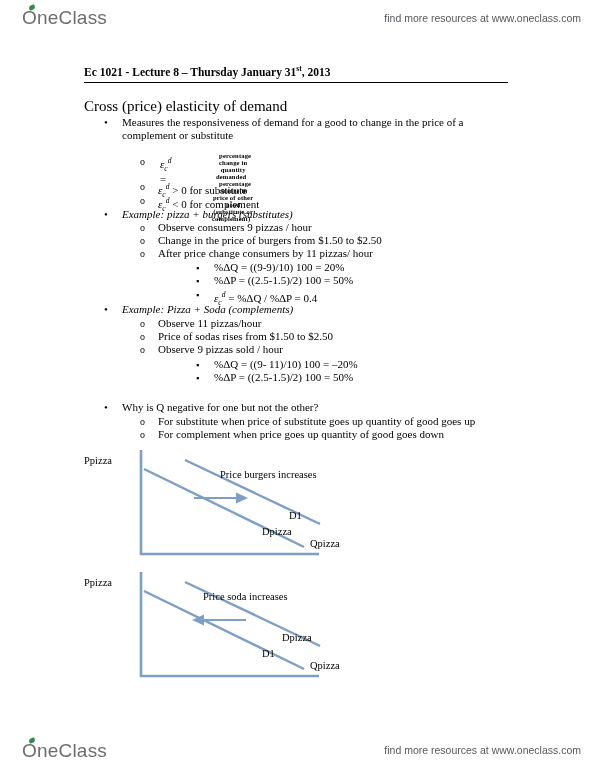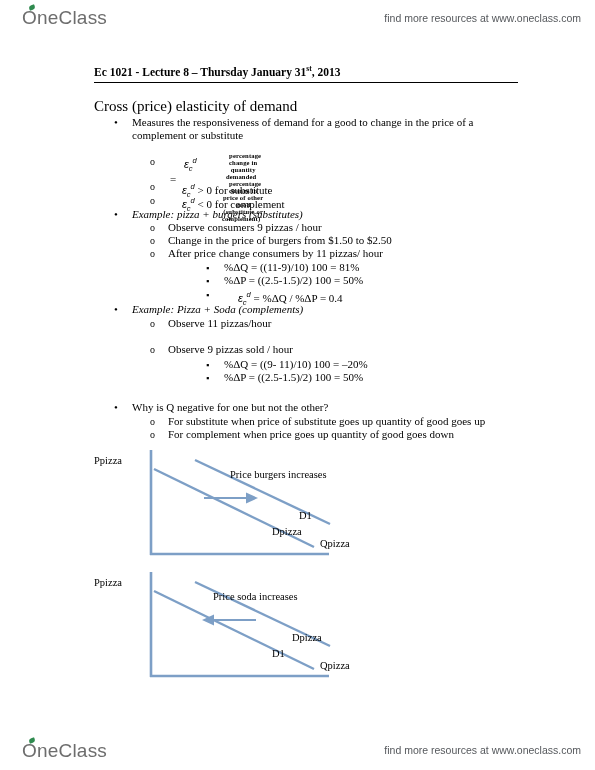--- a/index.html
+++ b/index.html
@@ -58,21 +58,21 @@
     right: 14px;
     font-family: "Liberation Sans", sans-serif;
     font-size: 10.5px;
     color: #55585c;
     white-space: nowrap;
   }
 
   
   .doc {
     position: absolute;
-    left: 10px;
+    left: 0;
     top: 0;
     width: 507px;
     height: 770px;
   }
 
   .lecture-title {
     position: absolute;
     left: 84px;
     top: 64px;
     width: 410px;
@@ -119,22 +119,21 @@
   .bul-l2 { left: 140px; }
   .bul-l3 { left: 174px; }
   .bul-l4 { left: 196px; }
 
   .dot::before { content: "\2022"; }
   .circ::before { content: "o"; font-size: 10px; }
   .sq::before { content: "\25AA"; font-size: 9px; }
 
   .eps {
     font-style: italic;
-    font-family: Liberation Sans, sans-serif;
-    margin-left: 14px;
+    font-family: Liberation Serif, serif;
   }
   .eps sub { font-size: 7.5px; font-style: italic; }
   .eps sup { font-size: 7.5px; font-style: italic; }
 
   
   .frac-row {
     position: absolute;
     left: 140px;
     top: 152px;
     font-size: 11px;
@@ -239,38 +238,42 @@
   <div class="row bul-l2" style="top:234px">
     <span class="mk circ"></span>
     <span class="tx">Change in the price of burgers from $1.50 to $2.50</span>
   </div>
   <div class="row bul-l2" style="top:247px">
     <span class="mk circ"></span>
     <span class="tx">After price change consumers by 11 pizzas/ hour</span>
   </div>
   <div class="row bul-l4" style="top:261px">
     <span class="mk sq"></span>
-    <span class="tx">%ΔQ = ((11-9)/10) 100 = 81%</span>
+    <span class="tx">%ΔQ = ((9-9)/10) 100 = 20%</span>
   </div>
   <div class="row bul-l4" style="top:274px">
     <span class="mk sq"></span>
     <span class="tx">%ΔP = ((2.5-1.5)/2) 100 = 50%</span>
   </div>
   <div class="row bul-l4" style="top:288px">
     <span class="mk sq"></span>
     <span class="tx"><span class="eps"><span>ε</span><sub>c</sub><sup>d</sup></span> <span>= %ΔQ / %ΔP =  0.4</span></span>
   </div>
 
   <div class="row bul-l1 ital" style="top:303px">
     <span class="mk dot"></span>
     <span class="tx">Example: Pizza + Soda (complements)</span>
   </div>
   <div class="row bul-l2" style="top:317px">
     <span class="mk circ"></span>
     <span class="tx">Observe 11 pizzas/hour</span>
+  </div>
+  <div class="row bul-l2" style="top:330px">
+    <span class="mk circ"></span>
+    <span class="tx">Price of sodas rises from  $1.50 to $2.50</span>
   </div>
   <div class="row bul-l2" style="top:343px">
     <span class="mk circ"></span>
     <span class="tx">Observe 9 pizzas sold / hour</span>
   </div>
   <div class="row bul-l4" style="top:358px">
     <span class="mk sq"></span>
     <span class="tx">%ΔQ = ((9- 11)/10) 100 = –20%</span>
   </div>
   <div class="row bul-l4" style="top:371px">

